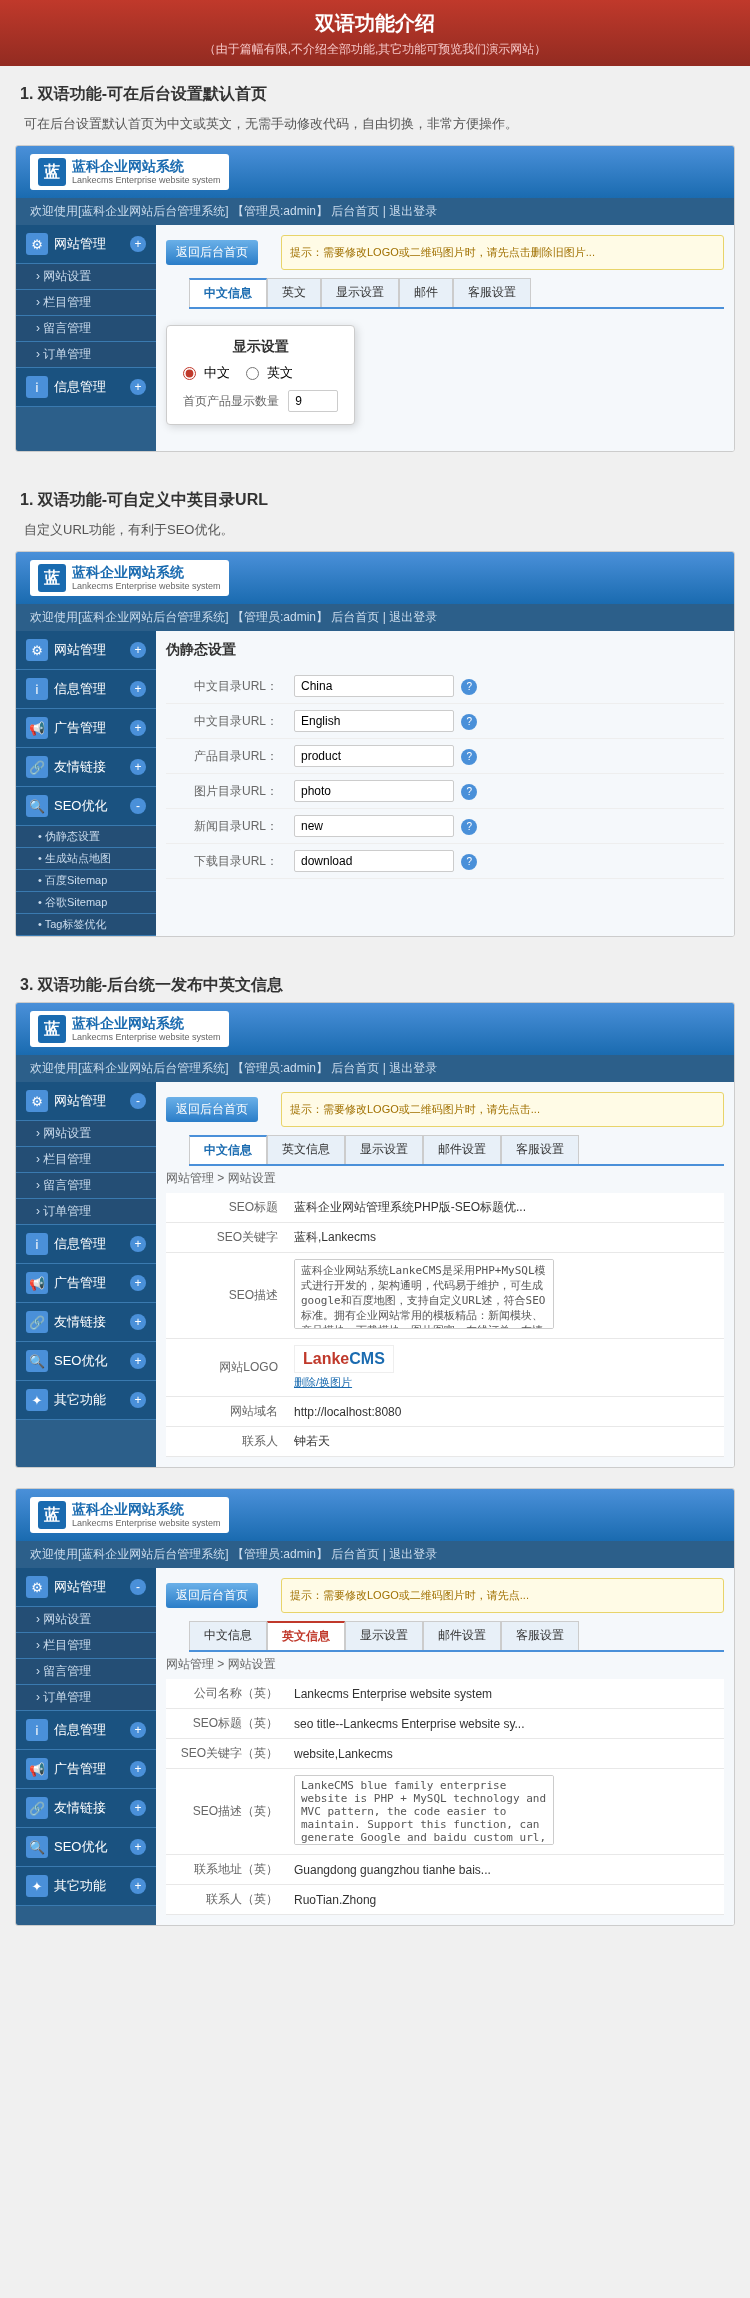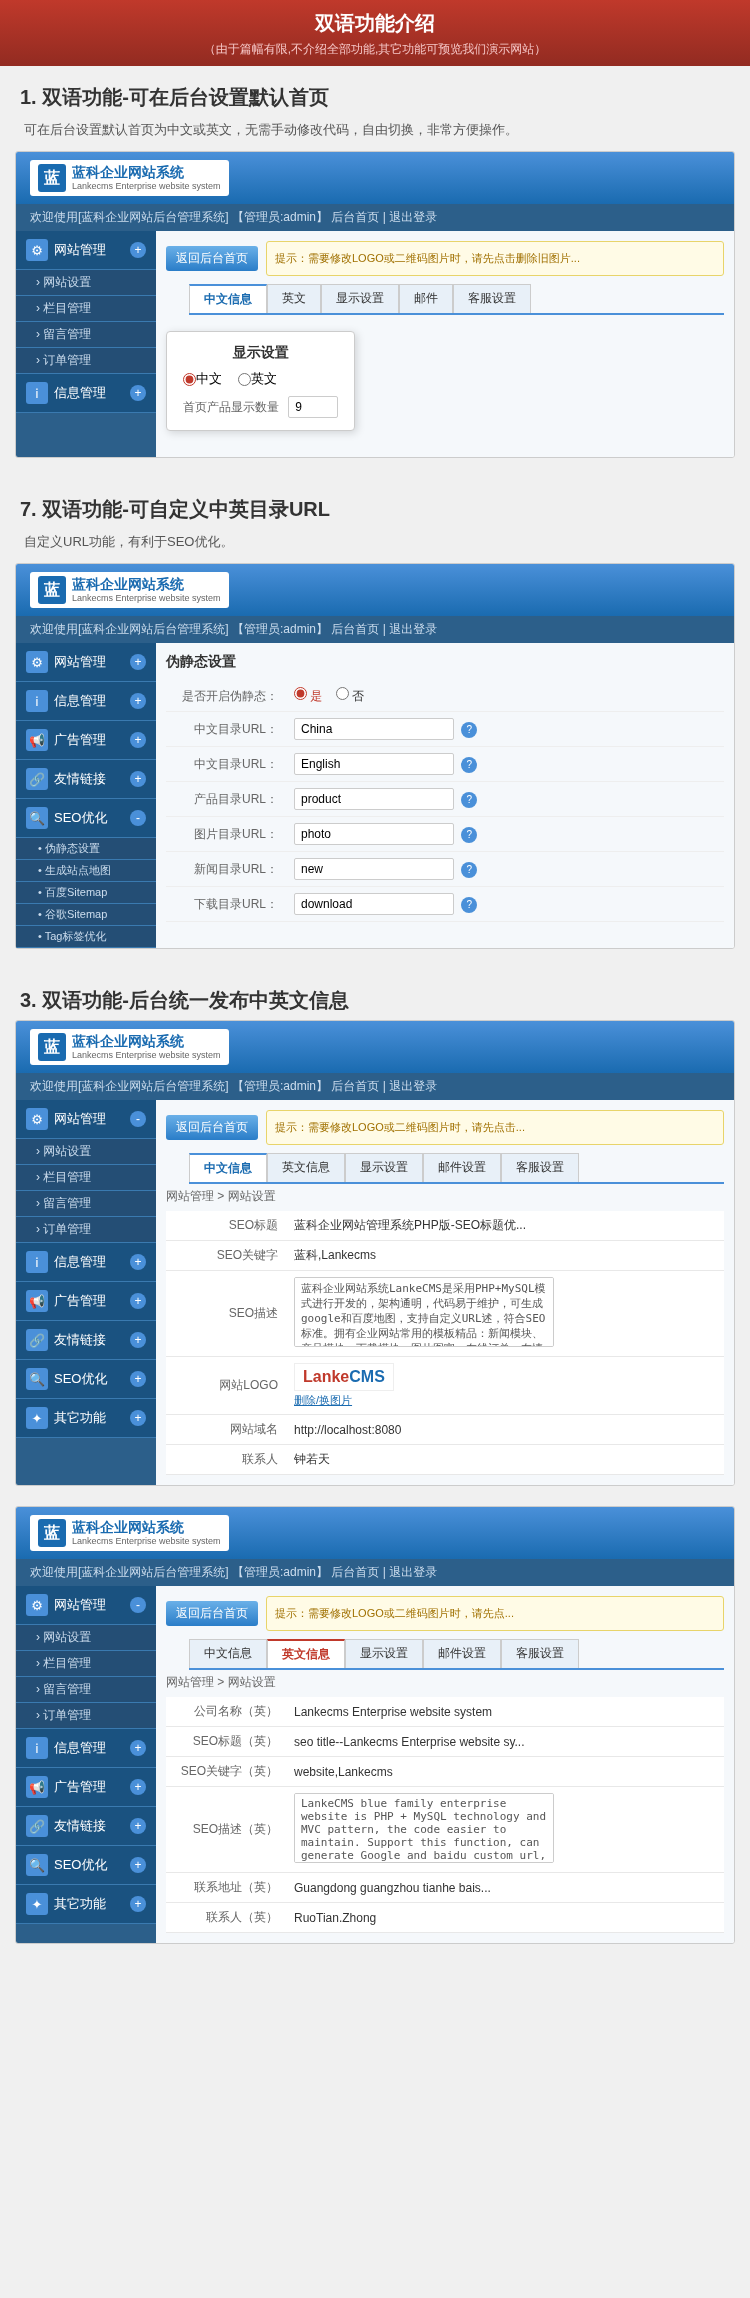--- a/index.html
+++ b/index.html
@@ -22,21 +22,21 @@
       font-weight: bold;
     }
     .page-header p {
       color: #f5c6c6;
       font-size: 12px;
       margin-top: 4px;
     }
 
     
     .section-title {
-      font-size: 20px;
+      font-size: 16px;
       color: #333;
       font-weight: bold;
       padding: 18px 20px 6px;
     }
     .section-desc {
       font-size: 13px;
       color: #555;
       padding: 4px 24px 12px;
     }
 
@@ -156,21 +156,21 @@
     .cms-main {
       flex: 1;
       padding: 10px;
       background: #f5f8fb;
     }
 
     
     .cms-toolbar {
       display: flex;
       align-items: center;
-      gap: 8px;
+      gap: 23px;
       margin-bottom: 8px;
       flex-wrap: wrap;
     }
     .btn-back {
       background: linear-gradient(180deg, #6ab0e8 0%, #2a7dc8 100%);
       color: #fff;
       border: none;
       border-radius: 3px;
       padding: 4px 10px;
       font-size: 12px;
@@ -277,21 +277,21 @@
       text-align: center;
     }
     .radio-group {
       display: flex;
       gap: 16px;
       align-items: center;
     }
     .radio-label {
       display: flex;
       align-items: center;
-      gap: 0;
+      gap: 8px;
       font-size: 13px;
     }
 
     
     .sidebar-seo-sub {
       padding: 3px 10px 3px 22px;
       color: #cde;
       font-size: 11px;
       background: #244e75;
       border-bottom: 1px solid #3a7ab0;
@@ -448,21 +448,21 @@
               <input type="text" value="9" class="form-input" style="width: 50px; margin-left: 6px;">
             </div>
           </div>
         </div>
       </div>
     </div>
   </div>
 </div>
 
 <div class="section-bg">
-  <div class="section-title">7. 双语功能-可自定义中英目录URL</div>
+  <div class="section-title">1. 双语功能-可自定义中英目录URL</div>
   <div class="section-desc">自定义URL功能，有利于SEO优化。</div>
 
   <div class="cms-panel">
     <div class="cms-header">
       <div class="cms-logo-box">
         <div class="cms-logo-icon">蓝</div>
         <div>
           <div class="cms-logo-text-cn">蓝科企业网站系统</div>
           <div class="cms-logo-text-en">Lankecms Enterprise website system</div>
         </div>
@@ -502,34 +502,20 @@
         <div class="sidebar-seo-sub">百度Sitemap</div>
         <div class="sidebar-seo-sub">谷歌Sitemap</div>
         <div class="sidebar-seo-sub">Tag标签优化</div>
       </div>
 
       <div class="cms-main">
         <div style="font-size:14px;font-weight:bold;color:#333;margin-bottom:10px;">伪静态设置</div>
 
         <table class="url-table">
           <tbody>
-              <tr>
-            <td class="lbl">是否开启伪静态：</td>
-            <td class="val">
-              <label>
-                <input type="radio" name="static2" checked="" style="">
-                <span class="radio-on">是</span>
-              </label>
-              &nbsp;&nbsp;
-              <label>
-                <input type="radio" name="static2" style="">
-                <span>否</span>
-              </label>
-            </td>
-          </tr>
           <tr>
             <td class="lbl">中文目录URL：</td>
             <td class="val">
               <input type="text" class="url-input" value="China" style="">
               <span class="help-icon">?</span>
             </td>
           </tr>
           <tr>
             <td class="lbl">中文目录URL：</td>
             <td class="val">

